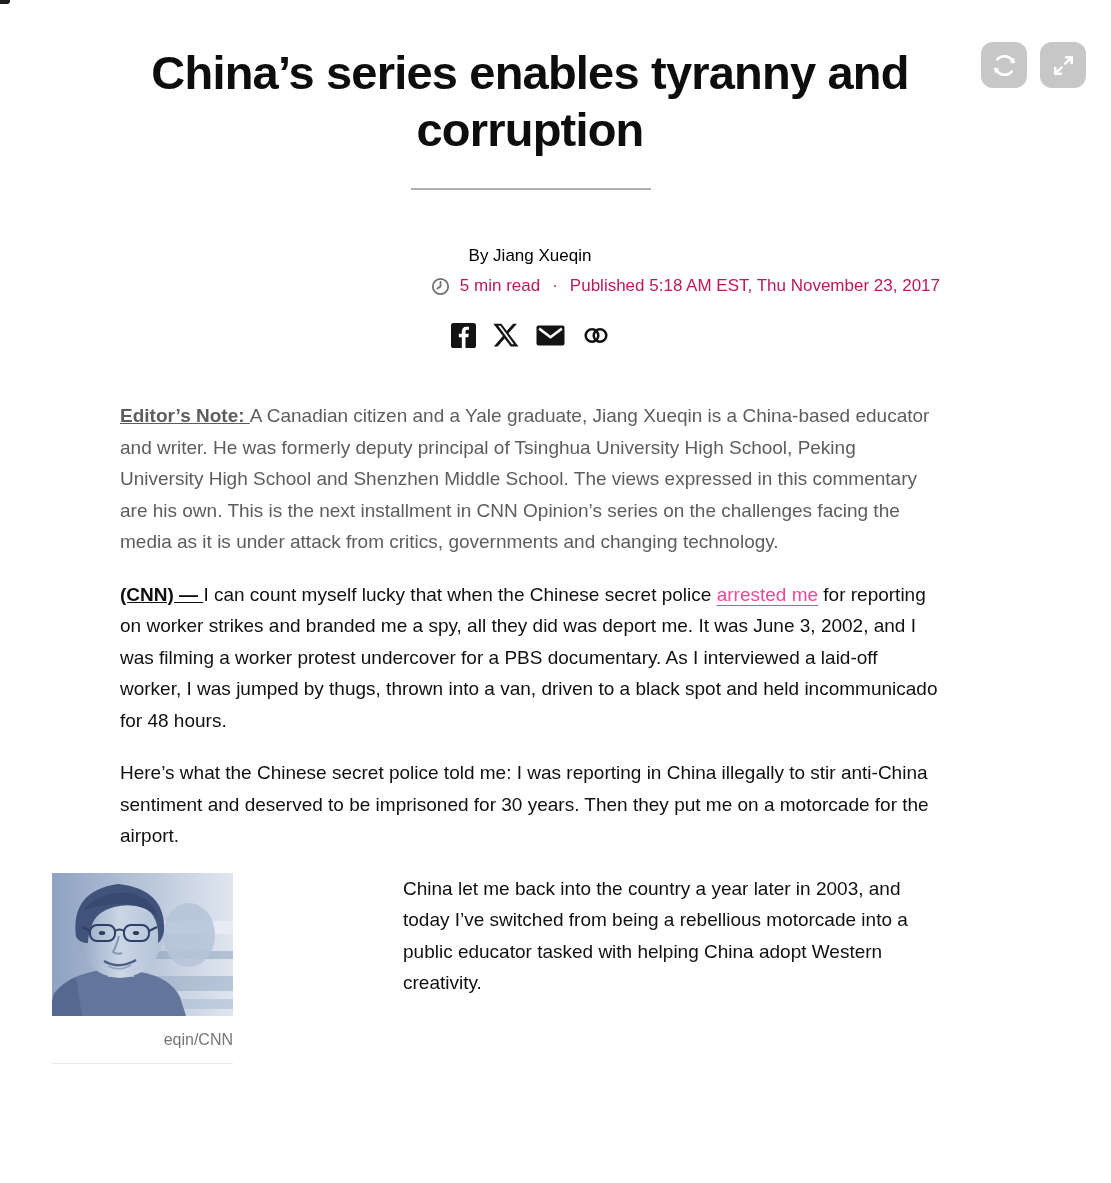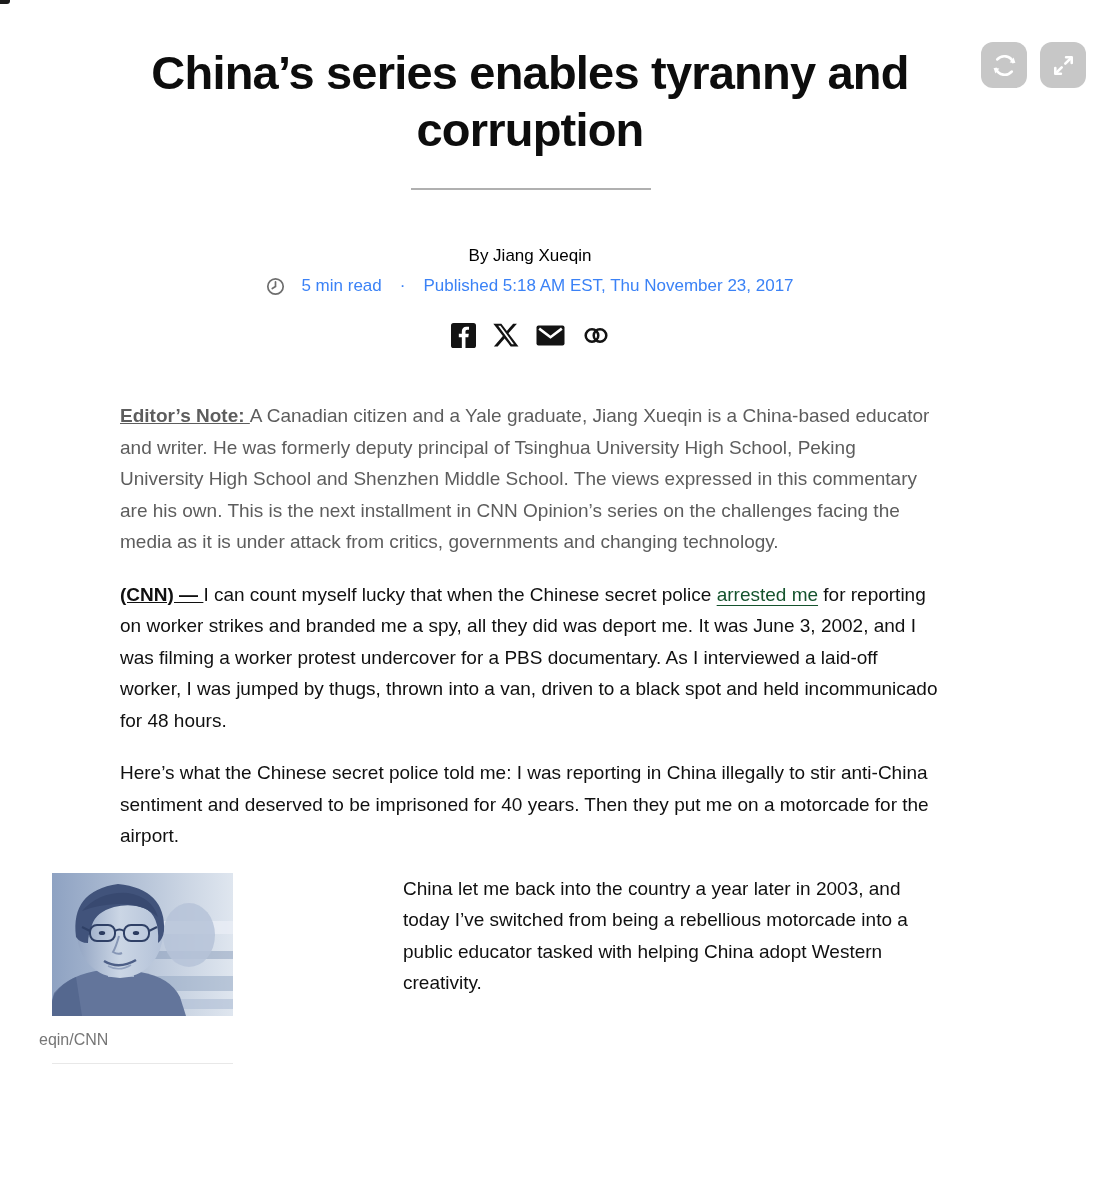--- a/index.html
+++ b/index.html
@@ -13,34 +13,34 @@
   .fab-group{position:absolute;top:42px;right:25px;display:flex;gap:13px;}
   .fab{width:46px;height:46px;border-radius:12px;background:#c7c7c7;border:none;display:flex;align-items:center;justify-content:center;cursor:pointer;padding:0;}
 
   h1.article-title{
     width:940px;margin:44px 0 0 60px;text-align:center;
     font-size:47px;line-height:57px;font-weight:bold;color:#0d0d0d;letter-spacing:-0.8px;
   }
   .title-divider{width:240px;height:2px;background:#b0b0b0;margin:30px 0 0 411px;}
 
   .byline{width:820px;margin:55px 0 0 120px;text-align:center;font-size:17px;line-height:22px;color:#000000;}
-  .meta-row{width:820px;margin:9px 0 0 120px;display:flex;justify-content:center;align-items:center;gap:16px;font-size:17px;color:#3b82f6;}
+  .meta-row{width:820px;margin:9px 0 0 120px;display:flex;justify-content:flex-end;align-items:center;gap:10px;font-size:17px;color:#be185d;}
   .meta-row .sep{padding:0 2px;}
 
   .share-row{width:820px;margin:26px 0 0 120px;display:flex;justify-content:center;align-items:center;gap:17px;}
   .share-btn{background:none;border:none;padding:0;cursor:pointer;display:flex;align-items:center;}
 
   .article-body{width:820px;margin:52px 0 0 120px;font-size:19px;line-height:31.5px;color:#101010;}
   .article-body p{margin:0 0 21px 0;}
   .editors-note{color:#5d5d5d;margin-bottom:22px;}
   .bold{font-weight:bold;text-decoration:underline;}
-  .inline-link{color:#14532d;text-decoration:underline;text-underline-offset:4px;cursor:pointer;}
+  .inline-link{color:#ec4899;text-decoration:underline;text-underline-offset:4px;cursor:pointer;}
 
   .float-section::after{content:"";display:block;clear:both;}
-  figure.author-fig{float:left;width:181px;margin:0 170px 38px -68px;padding:0;}
+  figure.author-fig{float:left;width:181px;margin:0 170px 38px -68px;padding:0;text-align:right;}
   .portrait{display:block;width:181px;height:143px;}
   figcaption{margin:13px 0 0 -13px;font-size:16px;line-height:22px;color:#767676;white-space:nowrap;}
   .fig-divider{height:1px;background:#e8e8e8;margin-top:12px;}
 </style>
 </head>
 <body>
 
 <div class="page">
 
   <div class="corner-fragment"></div>
@@ -125,21 +125,21 @@
       </span>
     </button>
   </div>
 
   <div class="article-body">
 
     <p class="editors-note"><span class="bold">Editor’s Note: </span><span>A Canadian citizen and a Yale graduate, Jiang Xueqin is a China-based educator and writer. He was formerly deputy principal of Tsinghua University High School, Peking University High School and Shenzhen Middle School. The views expressed in this commentary are his own. This is the next installment in CNN Opinion’s series on the challenges facing the media as it is under attack from critics, governments and changing technology.</span></p>
 
     <p><span class="bold">(CNN) — </span><span>I can count myself lucky that when the Chinese secret police </span><span class="inline-link">arrested me</span><span> for reporting on worker strikes and branded me a spy, all they did was deport me. It was June 3, 2002, and I was filming a worker protest undercover for a PBS documentary. As I interviewed a laid-off worker, I was jumped by thugs, thrown into a van, driven to a black spot and held incommunicado for 48 hours.</span></p>
 
-    <p>Here’s what the Chinese secret police told me: I was reporting in China illegally to stir anti-China sentiment and deserved to be imprisoned for 40 years. Then they put me on a motorcade for the airport.</p>
+    <p>Here’s what the Chinese secret police told me: I was reporting in China illegally to stir anti-China sentiment and deserved to be imprisoned for 30 years. Then they put me on a motorcade for the airport.</p>
 
     <div class="float-section">
       <figure class="author-fig">
         <svg class="portrait" viewBox="0 0 181 143">
           <defs>
             <linearGradient id="bgGrad" x1="0" y1="0" x2="1" y2="0">
               <stop offset="0" stop-color="#8ea2c2"></stop>
               <stop offset="0.45" stop-color="#b3c1d6"></stop>
               <stop offset="0.75" stop-color="#ccd6e4"></stop>
               <stop offset="1" stop-color="#dfe6ef"></stop>

